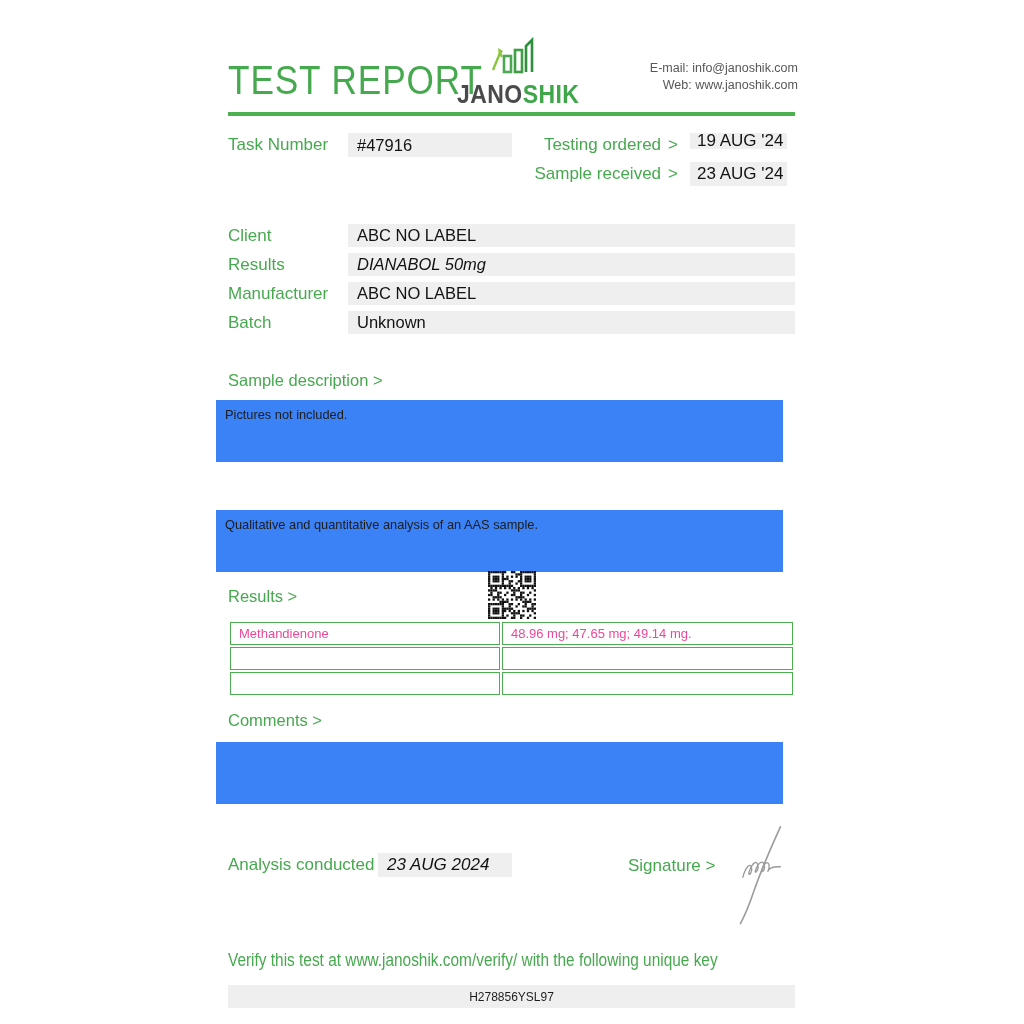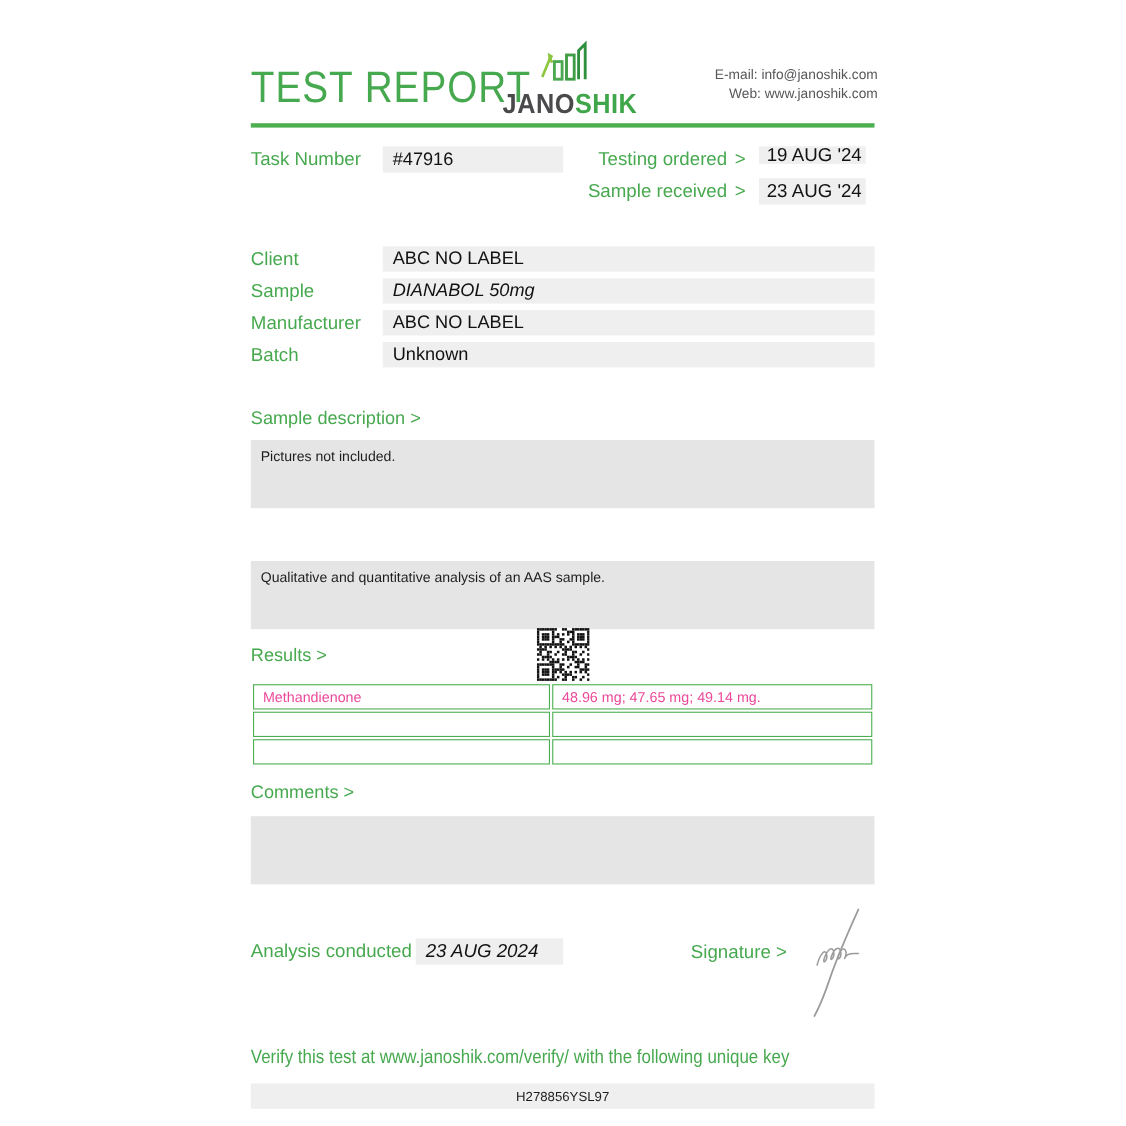--- a/index.html
+++ b/index.html
@@ -21,21 +21,21 @@
   
   .lbl{font-size:17px;color:#47a94f;white-space:nowrap;}
   .val{font-size:16.5px;color:#121212;padding-left:9px;white-space:nowrap;}
   .rowline{height:24px;display:flex;align-items:center;}
 
   .datelabel{width:150px;display:flex;justify-content:flex-end;gap:7px;align-items:center;}
   .dateval{font-size:17px;padding-left:7px;}
 
   
   .sectionlabel{font-size:16.5px;color:#47a94f;}
-  .graybox{left:228px;width:567px;height:62px;background:#e5e5e5;font-size:12.8px;color:#1d1d1d;
+  .graybox{left:216px;width:567px;height:62px;background:#3b82f6;font-size:12.8px;color:#1d1d1d;
            padding:7px 0 0 9px;box-sizing:border-box;}
 
   
   .rtable{left:228px;top:620px;width:567px;border-spacing:2px;border-collapse:separate;}
   .rtable td{border:1.4px solid #4CAF50;height:21px;font-size:13px;color:#ec4899;padding:0 0 0 8px;}
   .rtable .c1{width:264px;}
   .rtable .c2{width:287px;}
 
   .keybox{left:228px;top:985px;width:567px;height:23px;background:#efefef;display:flex;
           align-items:center;justify-content:center;font-size:12px;color:#1d1d1d;}
@@ -96,21 +96,21 @@
   </div>
 
   <div class="abs rowline" style="left:228px;top:224px;">
     <span class="lbl">Client</span>
     </div>
   <div class="abs field" style="left:348px;top:224px;width:447px;height:23px;">
     <span class="val">ABC NO LABEL</span>
     </div>
 
   <div class="abs rowline" style="left:228px;top:253px;">
-    <span class="lbl">Sample</span>
+    <span class="lbl">Results</span>
     </div>
   <div class="abs field" style="left:348px;top:253px;width:447px;height:23px;font-style:italic;">
     <span class="val">DIANABOL 50mg</span>
     </div>
 
   <div class="abs rowline" style="left:228px;top:282px;">
     <span class="lbl">Manufacturer</span>
     </div>
   <div class="abs field" style="left:348px;top:282px;width:447px;height:23px;">
     <span class="val">ABC NO LABEL</span>

